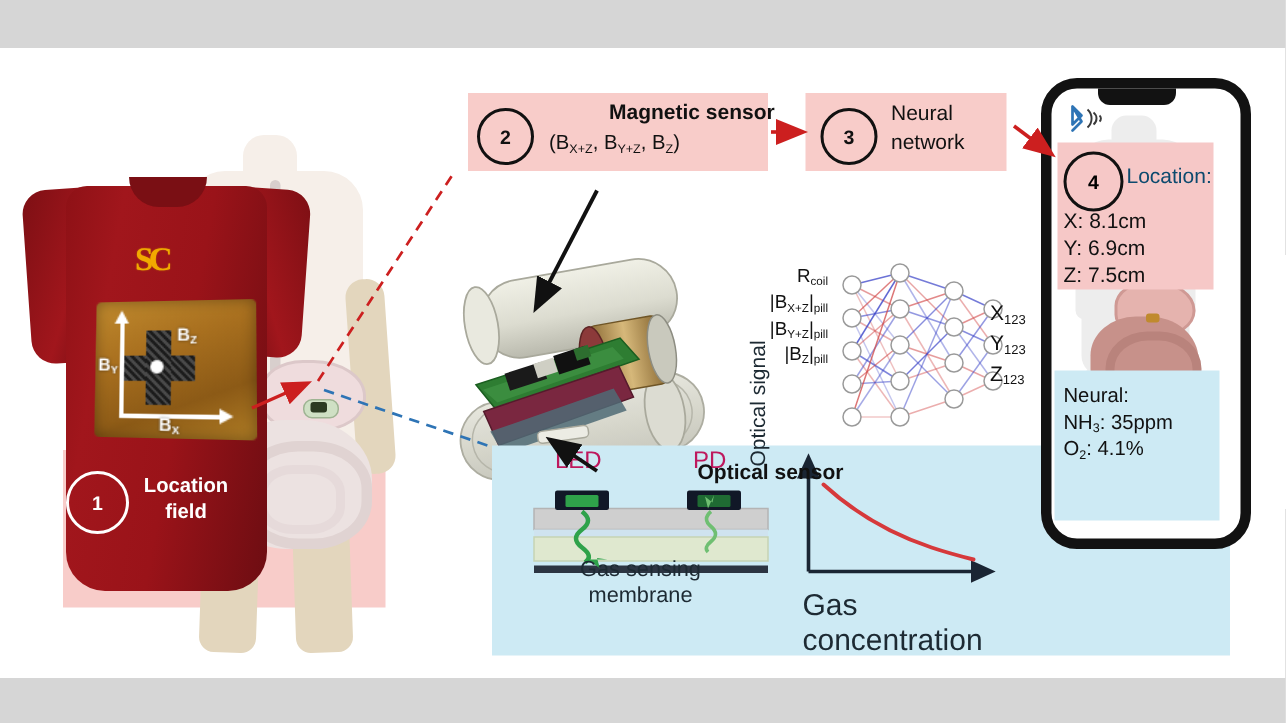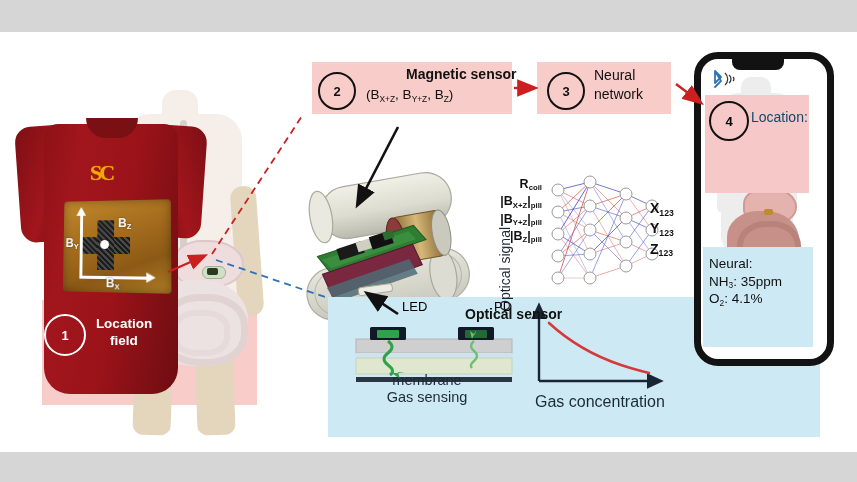--- a/index.html
+++ b/index.html
@@ -58,36 +58,36 @@
             font-weight:bold;line-height:1.25;text-align:center;width:72px;}
 
   
   svg.overlay{position:absolute;left:0;top:0;width:857px;height:420px;
               pointer-events:none;overflow:visible;}
 
   
   #capsule{position:absolute;left:300px;top:128px;width:200px;height:165px;}
 
   
-  #nnbox{position:absolute;left:470px;top:140px;width:215px;height:130px;font-weight:bold;}
+  #nnbox{position:absolute;left:480px;top:140px;width:215px;height:130px;}
   #nn-inputs{position:absolute;left:0px;top:4px;width:72px;text-align:right;
              font-size:12.5px;line-height:1.38;color:#111;}
   #nn-outputs{position:absolute;left:180px;top:26px;font-size:14px;
               line-height:1.45;color:#111;}
 
   
   #bluepanel{position:absolute;left:328px;top:265px;width:492px;height:140px;
              background:#cdeaf4;}
-  #led-lbl,#pd-lbl{position:absolute;font-size:13px;color:#000000;margin-left:32px;}
+  #led-lbl,#pd-lbl{position:absolute;font-size:16px;color:#be185d;}
   #membrane-lbl{position:absolute;left:24px;top:75px;width:150px;text-align:center;
                 font-size:14.5px;line-height:1.2;color:#1d2a33;}
   #chart-wrap{position:absolute;left:175px;top:4px;width:190px;height:112px;}
   #ylab{position:absolute;left:-6px;top:10px;transform:rotate(-90deg);
         transform-origin:left top;font-size:14px;color:#1d2a33;white-space:nowrap;}
-  #xlab{position:absolute;left:32px;top:92px;font-size:16px;color:#1d2a33;}
+  #xlab{position:absolute;left:32px;top:92px;font-size:20px;color:#1d2a33;}
   #panel-caption{position:absolute;left:0;top:121px;width:492px;text-align:center;
                  font-size:14px;color:#1d2a33;}
 
   
   #phone{position:absolute;left:694px;top:20px;width:126px;height:300px;
          border:7px solid #121212;border-radius:24px;background:#ffffff;overflow:hidden;}
   #notch{position:absolute;left:31px;top:-1px;width:52px;height:12px;background:#121212;
          border-radius:0 0 8px 8px;}
   #bt{position:absolute;left:6px;top:10px;width:34px;height:20px;}
   #phone-body{position:absolute;left:0;top:0;width:112px;height:288px;}
@@ -349,22 +349,22 @@
         <rect x="108" y="12" width="36" height="13" rx="1.5" fill="#111827"></rect>
         <rect x="115" y="15" width="22" height="8" rx="1" fill="#1f6b33"></rect>
         <path d="M38 26 q8 6 0 12 q-8 6 0 12 q8 6 2 10" fill="none" stroke="#2fa24a" stroke-width="3"></path>
         <path d="M42 58 l8 6 l-2 -7 l7 1 z" fill="#2fa24a"></path>
         <path d="M124 26 q-6 5 0 10 q6 5 0 10 q-5 4 -2 7" fill="none" stroke="#6fbf72" stroke-width="2.4"></path>
         <path d="M122 24 l-2 -8 l5 4 l1 -5 z" fill="#6fbf72"></path>
       </svg>
       <div id="led-lbl" style="left:42px;top:2px;">LED</div>
       <div id="pd-lbl" style="left:134px;top:2px;">PD</div>
       <div id="membrane-lbl">
+        <div>Gas sensing</div>
         <div>membrane</div>
-        <div>Gas sensing</div>
       </div>
 
       <div id="chart-wrap">
         <div id="ylab">Optical signal</div>
         <svg width="150" height="96" viewBox="0 0 150 96" style="position:absolute;left:24px;top:0;">
           <defs>
             <marker id="ah" markerWidth="7" markerHeight="7" refX="5" refY="3.2" orient="auto">
               <path d="M0,0 L7,3.2 L0,6.4 z" fill="#1a2533"></path>
             </marker>
           </defs>
@@ -394,20 +394,25 @@
              border-radius:44% 52% 46% 40%;border:2px solid #cf9994;"></div>
         <div class="gi" style="position:absolute;left:26px;top:152px;width:72px;height:62px;background:#c7918a;
              border-radius:42% 46% 40% 44%;"></div>
         <div class="gi" style="position:absolute;left:36px;top:162px;width:52px;height:44px;
              border:6px solid #b9837c;border-radius:44%;"></div>
         <div class="gi" style="position:absolute;left:63px;top:150px;width:9px;height:6px;background:#c08a2e;border-radius:2px;"></div>
 
         <div id="loc-pink"></div>
         <div id="loc-circle">4</div>
         <div id="loc-title">Location:</div>
+        <div id="loc-vals">
+          <div>X: 8.1cm</div>
+          <div>Y: 6.9cm</div>
+          <div>Z: 7.5cm</div>
+        </div>
 
         <div id="gas-blue"></div>
         <div id="gas-text">
           <div>Neural:</div>
           <div>
             <span>NH</span><sub>3</sub><span>: 35ppm</span>
           </div>
           <div>
             <span>O</span><sub>2</sub><span>: 4.1%</span>
           </div>

